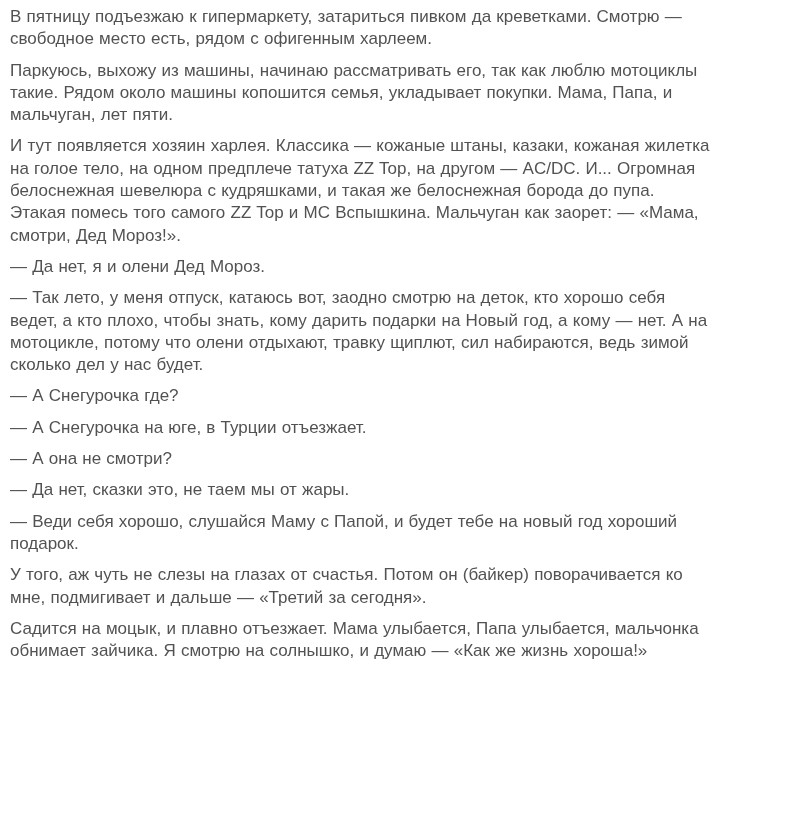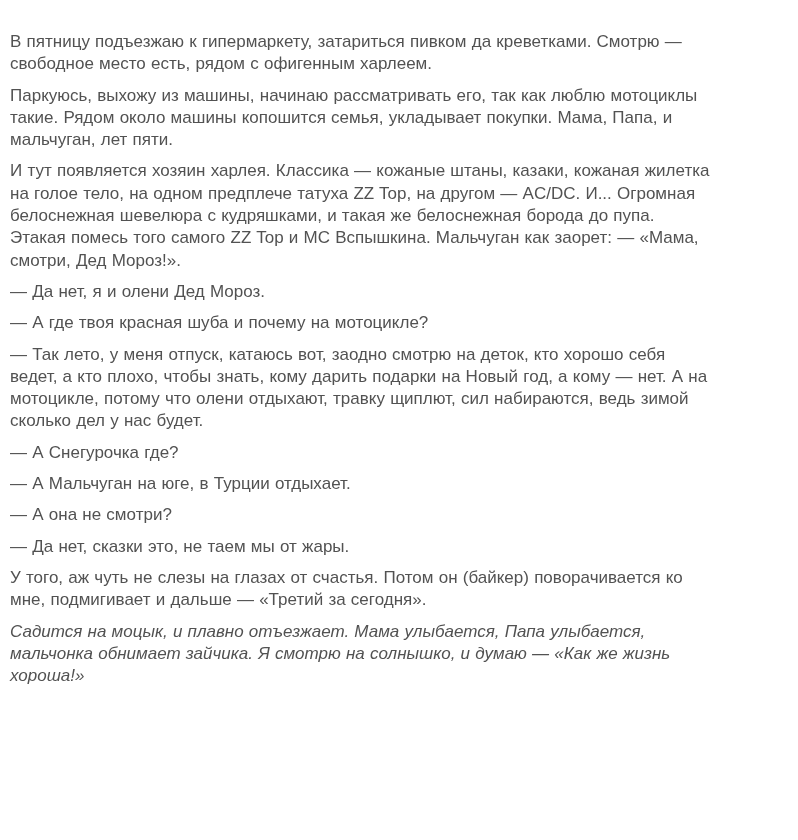--- a/index.html
+++ b/index.html
@@ -13,42 +13,40 @@
     box-sizing: border-box;
     font-family: "Liberation Sans", "DejaVu Sans", sans-serif;
   }
   .story {
     box-sizing: border-box;
     width: 722px;
     padding: 6px 10px 8px 10px;
     color: #525252;
     font-size: 17px;
     line-height: 22.3px;
-    margin-top: 25px;
   }
   .story p {
     margin: 0 0 9px 0;
     padding: 0;
     text-align: left;
     word-spacing: 0.5px;
   }
   .story p:last-child {
     margin-bottom: 0;
-    font-style: italic;
   }
 </style>
 </head>
 <body style="background: rgb(255, 255, 255);">
 
 <main class="story" style="color: rgb(82, 82, 82);">
   <p>В пятницу подъезжаю к гипермаркету, затариться пивком да креветками. Смотрю — свободное место есть, рядом с офигенным харлеем.</p>
   <p>Паркуюсь, выхожу из машины, начинаю рассматривать его, так как люблю мотоциклы такие. Рядом около машины копошится семья, укладывает покупки. Мама, Папа, и мальчуган, лет пяти.</p>
   <p>И тут появляется хозяин харлея. Классика — кожаные штаны, казаки, кожаная жилетка на голое тело, на одном предплече татуха ZZ Top, на другом — AC/DC. И... Огромная белоснежная шевелюра с кудряшками, и такая же белоснежная борода до пупа. Этакая помесь того самого ZZ Top и МС Вспышкина. Мальчуган как заорет: — «Мама, смотри, Дед Мороз!».</p>
   <p>— Да нет, я и олени Дед Мороз.</p>
-  <p>— А где твоя красная шуба и почему на мотоцикле?</p>
   <p>— Так лето, у меня отпуск, катаюсь вот, заодно смотрю на деток, кто хорошо себя ведет, а кто плохо, чтобы знать, кому дарить подарки на Новый год, а кому — нет. А на мотоцикле, потому что олени отдыхают, травку щиплют, сил набираются, ведь зимой сколько дел у нас будет.</p>
   <p>— А Снегурочка где?</p>
-  <p>— А Мальчуган на юге, в Турции отдыхает.</p>
+  <p>— А Снегурочка на юге, в Турции отъезжает.</p>
   <p>— А она не смотри?</p>
   <p>— Да нет, сказки это, не таем мы от жары.</p>
+  <p>— Веди себя хорошо, слушайся Маму с Папой, и будет тебе на новый год хороший подарок.</p>
   <p>У того, аж чуть не слезы на глазах от счастья. Потом он (байкер) поворачивается ко мне, подмигивает и дальше — «Третий за сегодня».</p>
   <p>Садится на моцык, и плавно отъезжает. Мама улыбается, Папа улыбается, мальчонка обнимает зайчика. Я смотрю на солнышко, и думаю — «Как же жизнь хороша!»</p>
 </main>
 
 </body></html>

